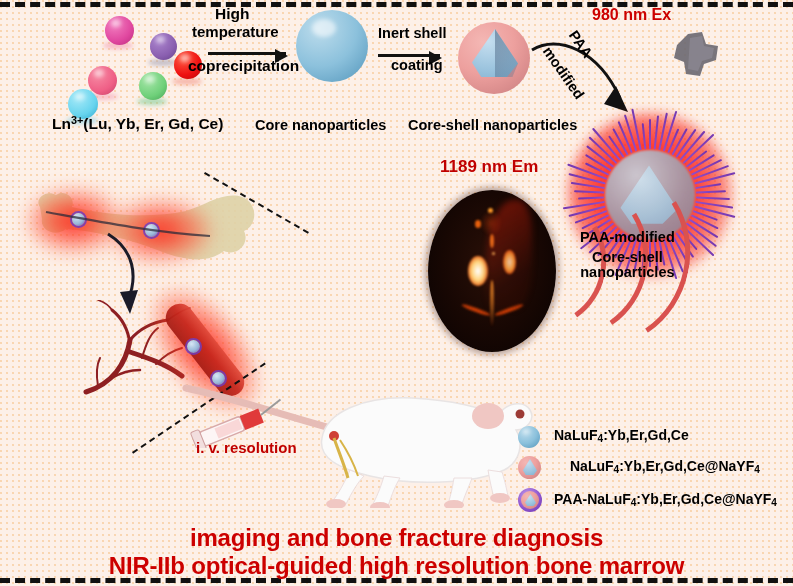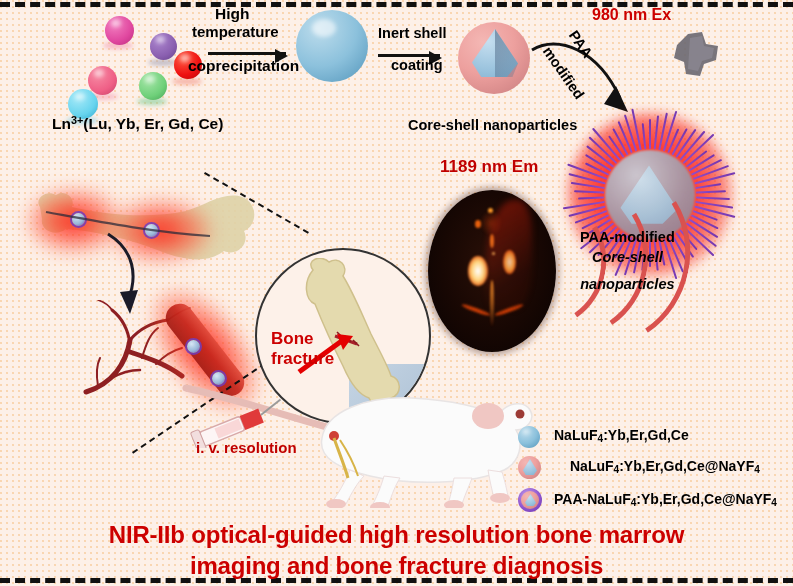--- a/index.html
+++ b/index.html
@@ -114,20 +114,21 @@
     <span>Ln</span><sup>3+</sup><span>(Lu, Yb, Er, Gd, Ce)</span>
   </div>
 
   <div class="lbl" style="left:215px;top:6px;font-size:15.5px;">High</div>
   <div class="lbl" style="left:192px;top:24px;font-size:15px;">temperature</div>
   <div class="arrow" style="left:208px;top:52px;width:78px;"></div>
   <div class="lbl" style="left:188px;top:58px;font-size:15.5px;">coprecipitation</div>
 
   <div class="sph" style="left:296px;top:10px;width:72px;height:72px;
        background:radial-gradient(circle at 32% 26%,#bcdcec,#8cc1dc 52%,#6aa7c8 80%,#5b93b4 100%);"></div>
+  <div class="lbl" style="left:255px;top:118px;font-size:14.5px;">Core nanoparticles</div>
 
   <div class="lbl" style="left:378px;top:26px;font-size:14.5px;">Inert shell</div>
   <div class="arrow" style="left:378px;top:54px;width:62px;"></div>
   <div class="lbl" style="left:391px;top:58px;font-size:14.5px;">coating</div>
 
   <div>
     <div class="cs-outer" style="left:458px;top:22px;width:72px;height:72px;"></div>
     <div style="position:absolute;left:472px;top:29px;width:46px;height:48px;overflow:hidden;">
       <div style="position:absolute;left:0;top:0;width:46px;height:48px;
         background:radial-gradient(circle at 35% 25%,#c6dff0,#9cc4de 60%,#7fb0cf 100%);
@@ -245,22 +246,22 @@
       background:linear-gradient(150deg,rgba(190,30,10,.55),rgba(120,15,5,.12) 70%);
       border-radius:60% 30% 40% 20%;filter:blur(3px);"></div>
   </div>
 
   <div class="wave" style="left:486px;top:198px;width:110px;height:120px;transform:rotate(12deg);"></div>
   <div class="wave" style="left:498px;top:178px;width:140px;height:150px;transform:rotate(12deg);"></div>
   <div class="wave" style="left:512px;top:160px;width:168px;height:178px;transform:rotate(12deg);"></div>
 
   <div class="lbl" style="left:580px;top:230px;font-size:14.5px;text-align:center;">
     <div>PAA-modified</div>
-    <div style="margin-top:4px;font-style:italic;">Core-shell</div>
-    <div style="margin-top:12px;font-style:italic;">nanoparticles</div>
+    <div style="margin-top:4px;">Core-shell</div>
+    <div style="margin-top:0;">nanoparticles</div>
   </div>
 
   <svg style="position:absolute;left:10px;top:185px;width:250px;height:135px;">
     <path d="M30,22 C24,14 36,4 46,10 C54,4 66,12 62,22
              C96,30 140,34 176,26 C196,20 214,6 232,12
              C248,18 248,40 234,46 C240,58 228,72 214,66
              C196,80 170,74 150,66 C120,54 84,46 56,44
              C46,52 30,46 32,34 Z" fill="#ded2a6" opacity=".9"></path>
   </svg>
 
@@ -309,41 +310,20 @@
   <div class="sph" style="left:187px;top:340px;width:13px;height:13px;
        background:radial-gradient(circle at 35% 30%,#cfe2f2,#9ab9d8 55%,#6f4bb5 100%);
        box-shadow:0 0 0 2px rgba(110,60,190,.85);"></div>
   <div class="sph" style="left:212px;top:372px;width:13px;height:13px;
        background:radial-gradient(circle at 35% 30%,#cfe2f2,#9ab9d8 55%,#6f4bb5 100%);
        box-shadow:0 0 0 2px rgba(110,60,190,.85);"></div>
 
   <div class="dashline" style="left:205px;top:172px;width:120px;transform:rotate(30deg);"></div>
   <div class="dashline" style="left:132px;top:452px;width:160px;transform:rotate(-34deg);"></div>
 
-  <div id="mag">
-    <div style="position:absolute;right:-4px;bottom:-12px;width:84px;height:70px;
-      background:linear-gradient(135deg,#bcd0e3,#9bb6cf);opacity:.85;"></div>
-    <svg style="position:absolute;left:30px;top:8px;width:120px;height:160px;">
-      <path d="M26,12 C18,2 34,-4 42,4 C52,-2 62,8 56,18
-               C66,34 74,54 84,76 C92,92 100,106 104,118
-               C114,120 116,136 104,140 C100,150 86,150 82,140
-               C70,136 62,122 56,108 C46,88 36,66 28,46
-               C18,42 16,24 26,12 Z" fill="#e4daae" stroke="#cfc08c" stroke-width="1.5"></path>
-      <path d="M48,78 L70,86" stroke="#a8202a" stroke-width="3"></path>
-      <path d="M50,74 L56,80 M58,78 L64,84 M66,82 L72,88" stroke="#8c1a22" stroke-width="1.6"></path>
-    </svg>
-    <svg style="position:absolute;left:36px;top:82px;width:70px;height:44px;">
-      <line x1="6" y1="40" x2="50" y2="8" stroke="#e40000" stroke-width="5"></line>
-      <polygon points="44,2 60,4 50,18" fill="#e40000"></polygon>
-    </svg>
-    <div class="lbl red" style="left:14px;top:80px;font-size:17px;text-align:left;">
-      <div>Bone</div>
-      <div style="margin-top:2px;">fracture</div>
-    </div>
-  </div>
 
   <svg style="position:absolute;left:182px;top:382px;width:200px;height:70px;">
     <path d="M4,6 C60,18 120,40 186,56" stroke="#e6bcb6" stroke-width="7" fill="none" stroke-linecap="round"></path>
   </svg>
 
   <svg style="position:absolute;left:186px;top:396px;width:110px;height:52px;">
     <g transform="rotate(-22 55 26)">
       <rect x="12" y="20" width="44" height="15" rx="3" fill="#fdf5f5" stroke="#d8a9a9" stroke-width="1.5"></rect>
       <rect x="56" y="20" width="20" height="15" fill="#e03a3a"></rect>
       <rect x="4" y="17" width="9" height="21" rx="2" fill="#f2dede" stroke="#cfa0a0"></rect>
@@ -412,17 +392,17 @@
             clip-path:polygon(50% 0%, 100% 72%, 76% 100%, 20% 100%, 0% 70%);"></div>
         </div>
       </div>
       <div class="lbl" style="left:36px;top:6px;font-size:14px;text-align:left;">
         <span>PAA-NaLuF</span><sub>4</sub><span>:Yb,Er,Gd,Ce@NaYF</span><sub>4</sub>
       </div>
     </div>
   </div>
 
   <div style="position:absolute;left:0;top:521px;width:793px;text-align:center;">
+    <div style="font-size:24px;font-weight:bold;color:#cc0000;margin-top:3px;letter-spacing:-.2px;">imaging and bone fracture diagnosis</div>
     <div style="font-size:24px;font-weight:bold;color:#cc0000;letter-spacing:-.2px;">NIR-IIb optical-guided  high resolution bone marrow</div>
-    <div style="font-size:24px;font-weight:bold;color:#cc0000;margin-top:3px;letter-spacing:-.2px;">imaging and bone fracture diagnosis</div>
   </div>
 
 </div>
 
 </body></html>

